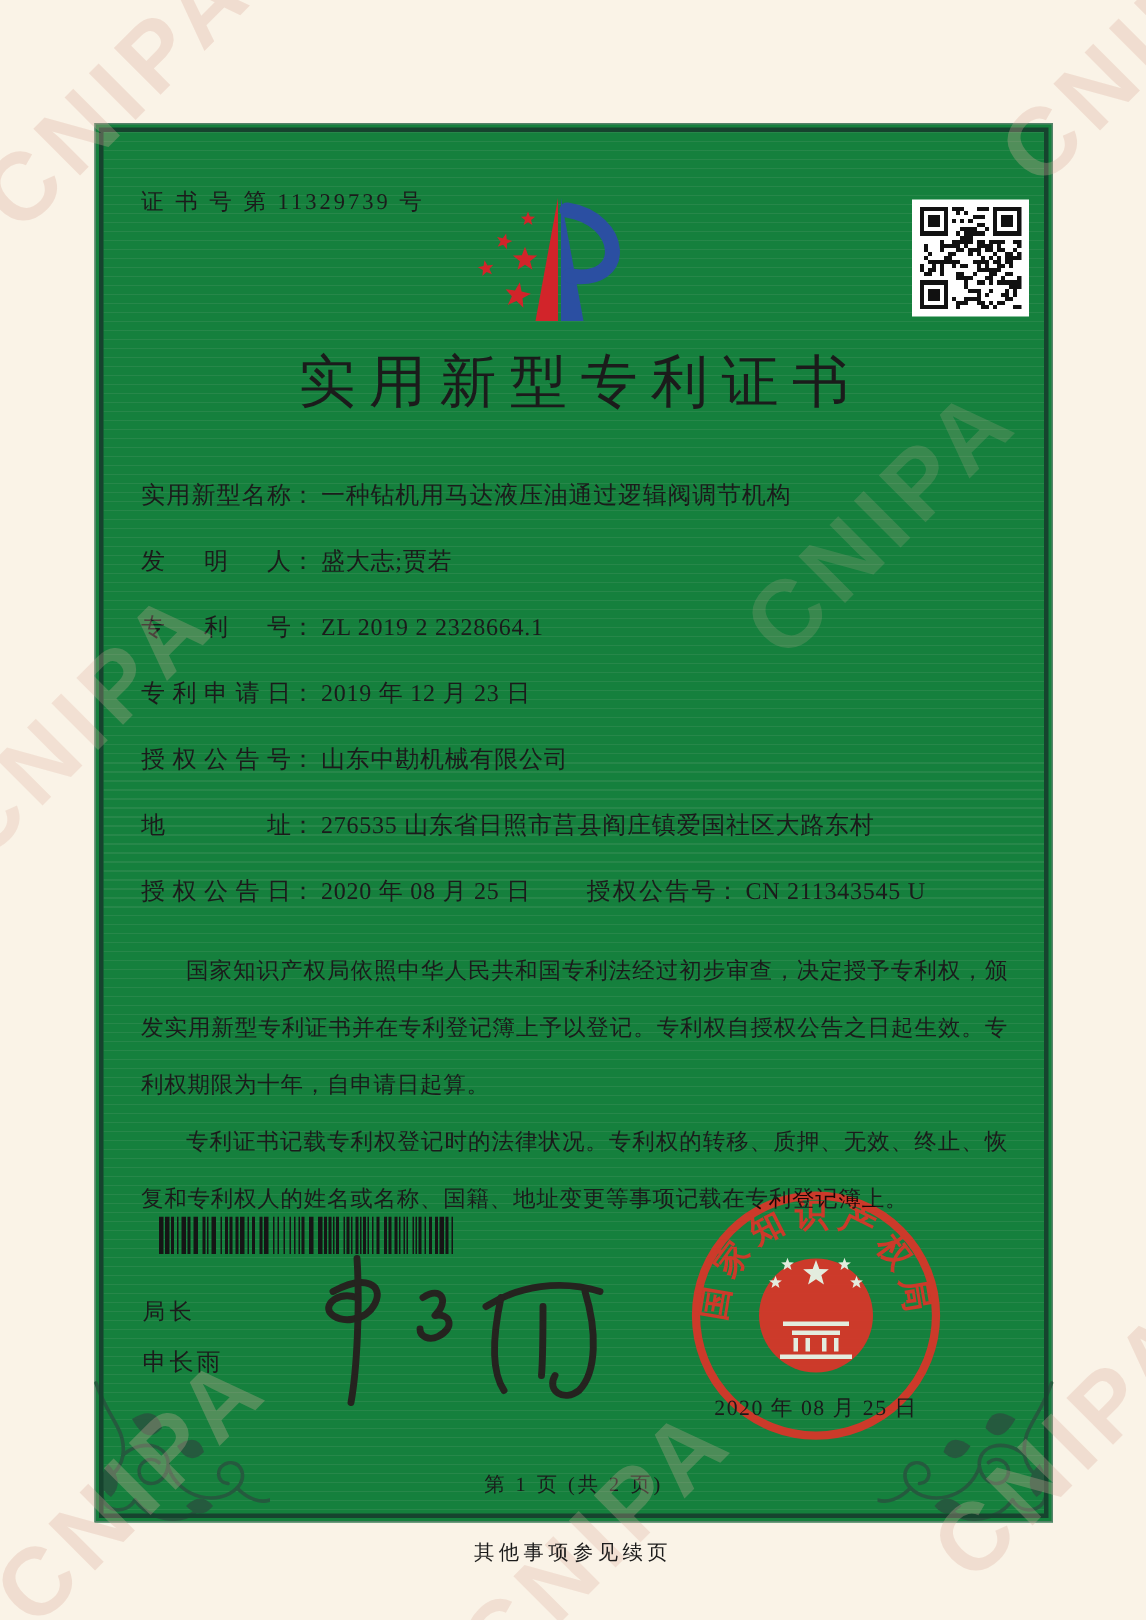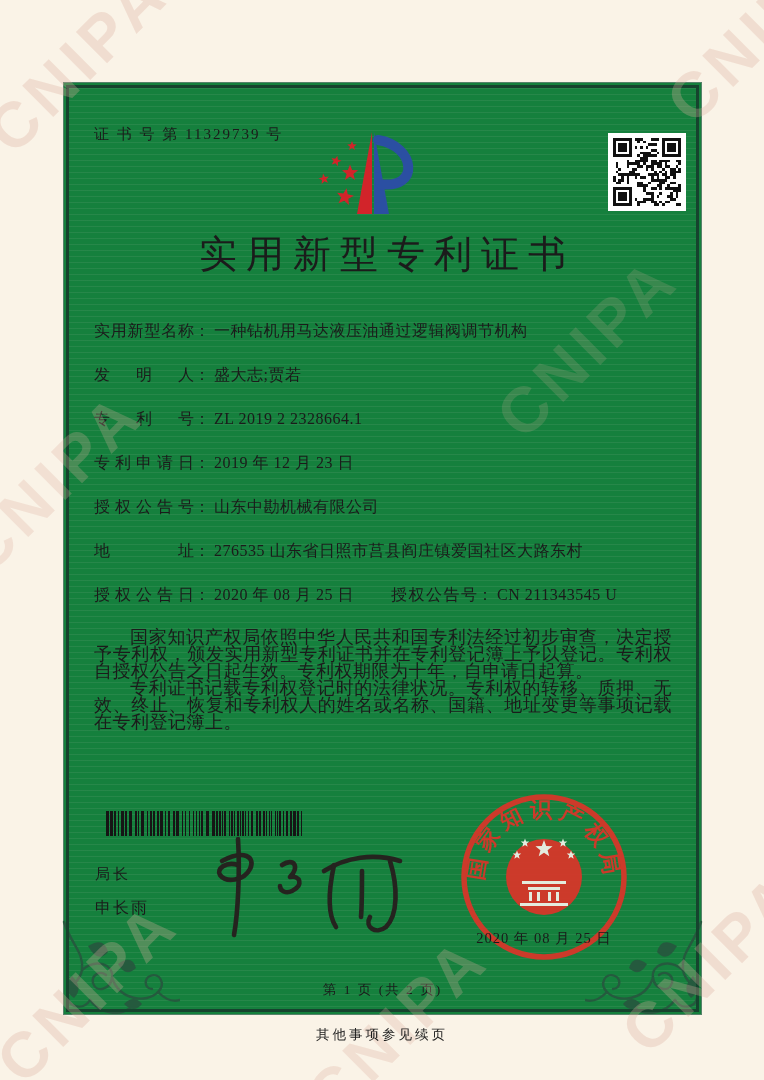--- a/index.html
+++ b/index.html
@@ -64,21 +64,21 @@
     text-align:justify; text-align-last:justify;
     vertical-align:top;
   }
   .fcolon { display:inline-block; vertical-align:top; }
   .fvalue { display:inline-block; vertical-align:top; padding-left:4px; letter-spacing:.5px; }
   .grant-right { position:absolute; left:297px; top:0; }
   .grant-right .flabel { width:86px; }
   
   .paras { position:absolute; left:30px; top:546px; width:578px; }
   .paras p {
-    font-size:18px; line-height:17px; text-align:justify;
+    font-size:15px; line-height:38px; text-align:justify;
     text-indent:2em; letter-spacing:.5px;
   }
   
   .barcode-box { position:absolute; left:42px; top:728px; width:196px; height:25px; }
   .barcode-box svg { width:100%; height:100%; display:block; }
   .signer-title { position:absolute; left:31px; top:782px; font-size:15px; letter-spacing:3px; }
   .signer-name  { position:absolute; left:31px; top:815px; font-size:16px; letter-spacing:2px; }
   .signature-svg { position:absolute; left:140px; top:748px; width:210px; height:115px; }
   .seal-svg { position:absolute; left:392px; top:706px; width:176px; height:176px; mix-blend-mode:multiply; }
   .seal-date {

